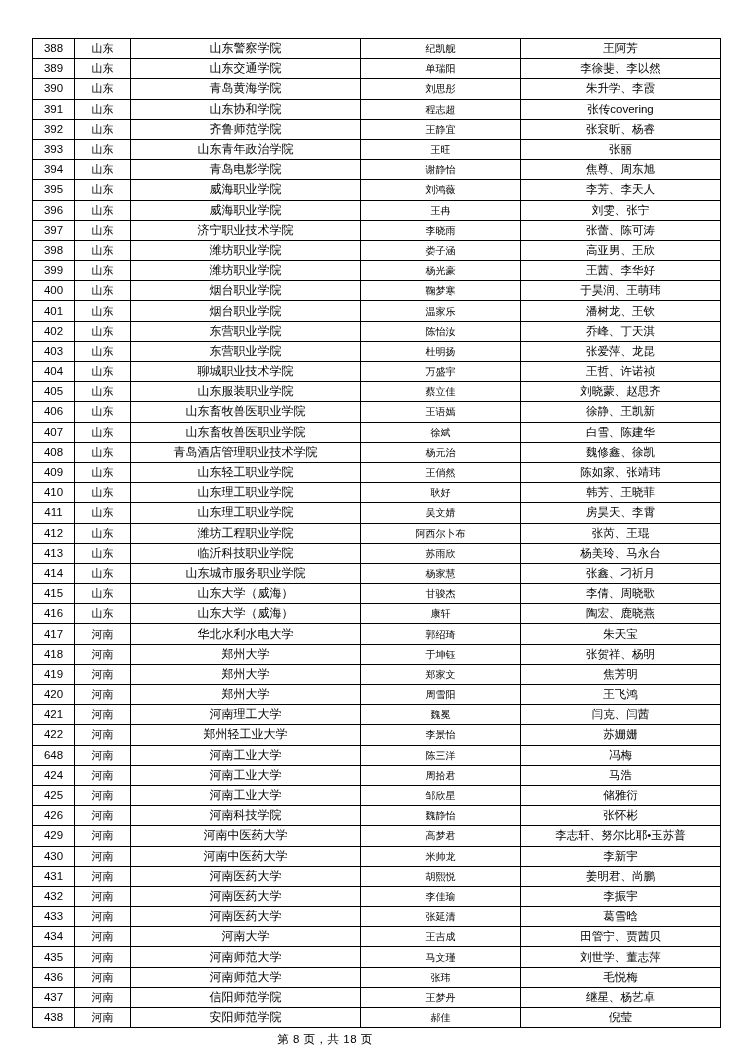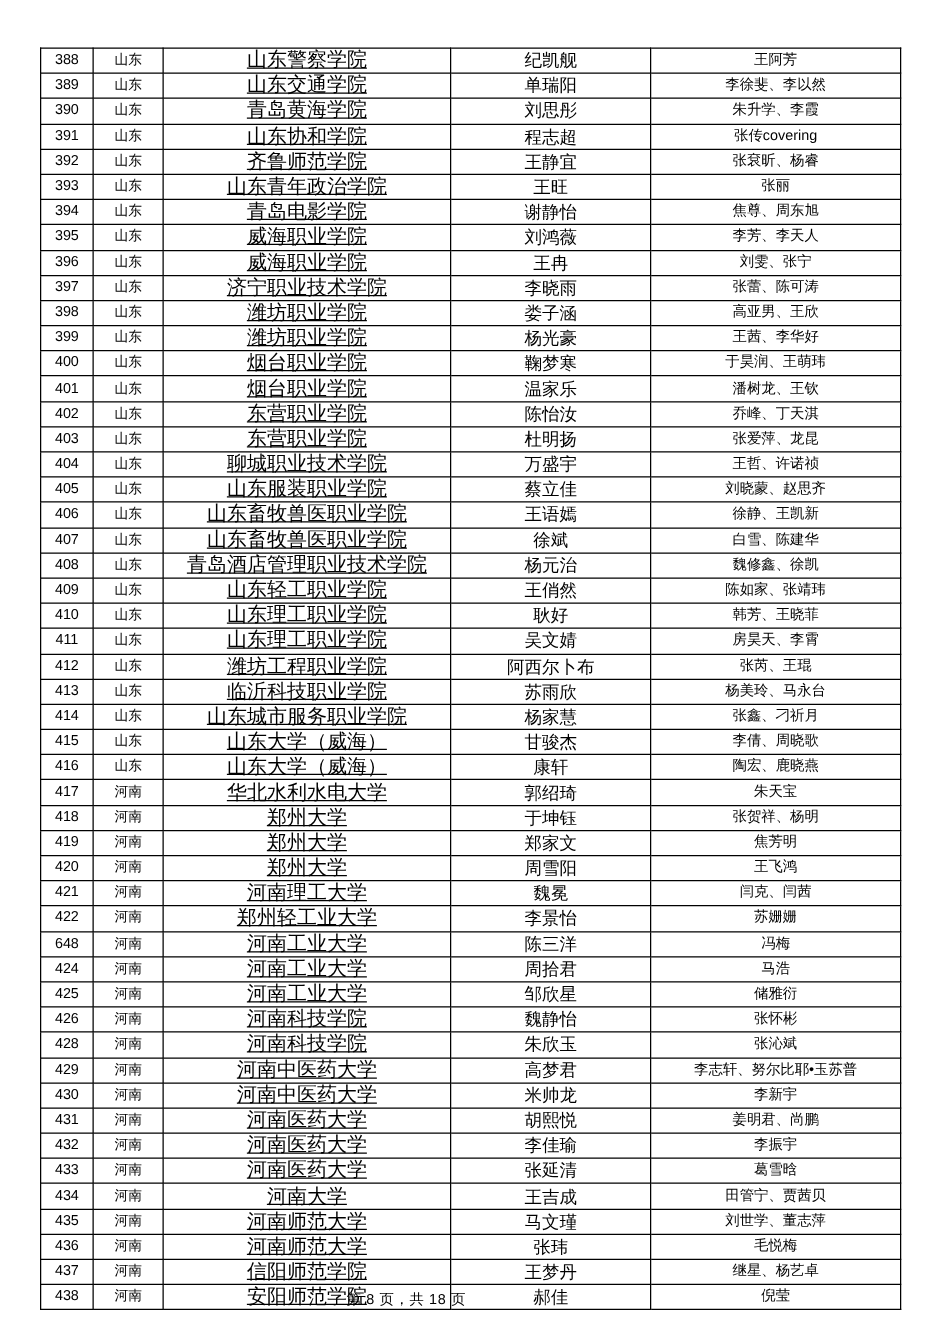--- a/index.html
+++ b/index.html
@@ -38,22 +38,22 @@
     overflow: hidden;
   }
   col.c-index { width: 42px; }
   col.c-prov  { width: 56px; }
   col.c-school{ width: 230px; }
   col.c-name  { width: 160px; }
   col.c-members{ width: 200px; }
 
   .cell-index { font-size: 11.5px; }
   .cell-prov  { font-size: 11px; }
-  .cell-school{ font-size: 16px; text-decoration: underline; }
-  .cell-name  { font-size: 14px; }
+  .cell-school{ font-size: 12px; }
+  .cell-name  { font-size: 10px; }
   .cell-members { font-size: 11.5px; }
 
   .footer {
     position: absolute;
     left: 0;
     right: 0;
     bottom: 14px;
     text-align: center;
     font-size: 11.5px;
     letter-spacing: 0.5px;
@@ -339,27 +339,20 @@
           <td class="cell-members">储雅衍</td>
         </tr>
         <tr>
           <td class="cell-index">426</td>
           <td class="cell-prov">河南</td>
           <td class="cell-school">河南科技学院</td>
           <td class="cell-name">魏静怡</td>
           <td class="cell-members">张怀彬</td>
         </tr>
         <tr>
-          <td class="cell-index">428</td>
-          <td class="cell-prov">河南</td>
-          <td class="cell-school">河南科技学院</td>
-          <td class="cell-name">朱欣玉</td>
-          <td class="cell-members">张沁斌</td>
-        </tr>
-        <tr>
           <td class="cell-index">429</td>
           <td class="cell-prov">河南</td>
           <td class="cell-school">河南中医药大学</td>
           <td class="cell-name">高梦君</td>
           <td class="cell-members">李志轩、努尔比耶•玉苏普</td>
         </tr>
         <tr>
           <td class="cell-index">430</td>
           <td class="cell-prov">河南</td>
           <td class="cell-school">河南中医药大学</td>

